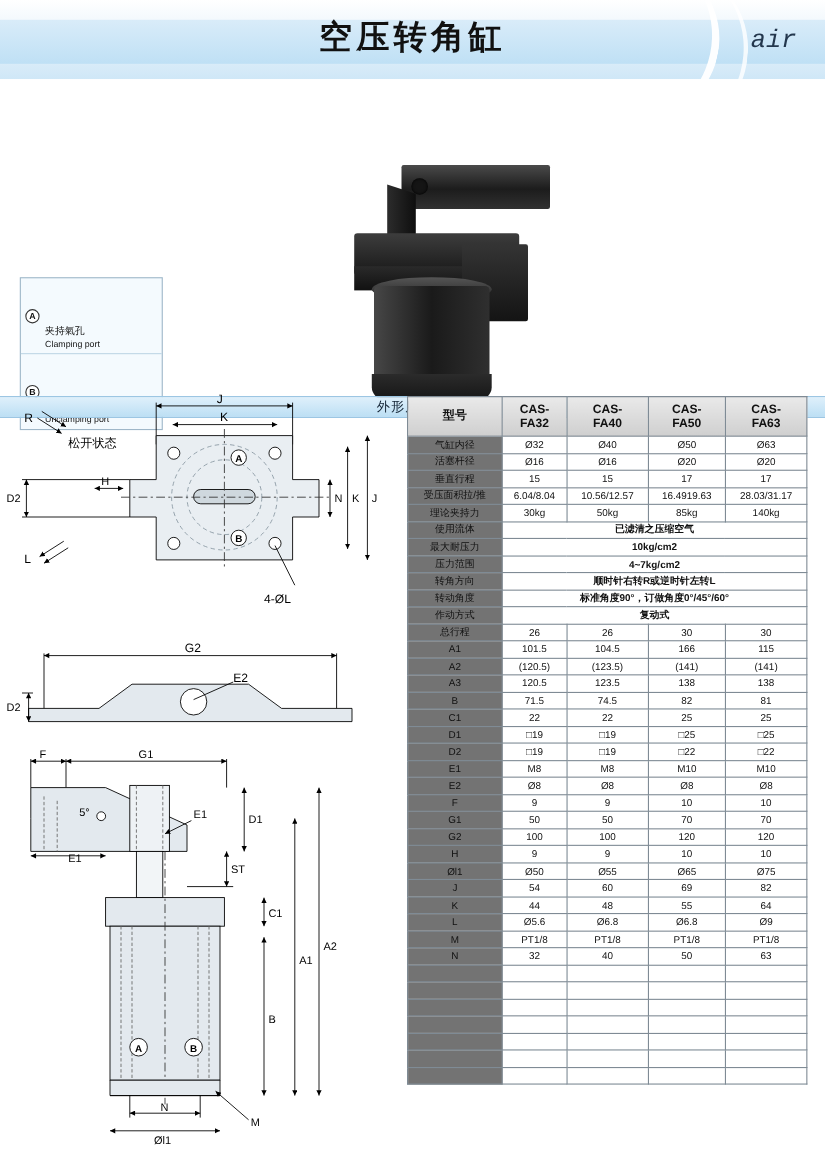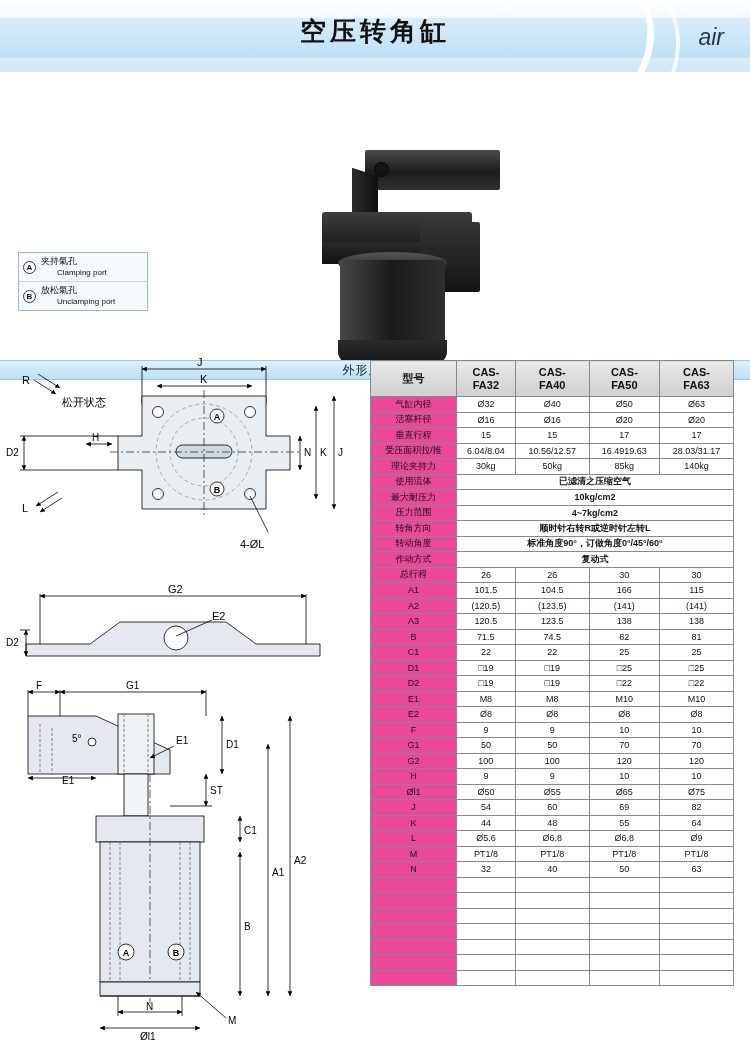--- a/index.html
+++ b/index.html
@@ -20,42 +20,42 @@
     background:linear-gradient(to bottom, #ffffff 0%, #eaf4fb 45%, #cfe7f7 100%);
     overflow:hidden;
   }
   .header .band {
     position:absolute; left:0; top:18px; width:750px; height:40px;
     background:linear-gradient(to bottom,#d9ecf9,#bfe0f5);
   }
   .header .title {
     position:absolute; left:0; top:14px; width:750px;
     text-align:center;
-    font-size:26px; font-weight:bold; letter-spacing:4px;
+    font-size:30px; font-weight:bold; letter-spacing:4px;
     color:#111;
   }
   .header .swoosh1 {
     position:absolute; right:96px; top:-40px;
     width:150px; height:150px;
     border-right:7px solid #ffffff;
     border-radius:50%;
     transform:rotate(12deg);
     opacity:.95;
   }
   .header .swoosh2 {
     position:absolute; right:70px; top:-30px;
     width:140px; height:150px;
     border-right:4px solid #ffffff;
     border-radius:50%;
     transform:rotate(5deg);
     opacity:.8;
   }
   .header .air {
     position:absolute; right:26px; top:24px;
-    font-family:Liberation Sans, sans-serif;
+    font-family:Liberation Mono, monospace;
     font-style:italic;
     font-size:23px;
     color:#23374d;
   }
 
   
   .photo {
     position:absolute; left:0; top:72px; width:750px; height:245px;
     background:#ffffff;
   }
@@ -116,22 +116,22 @@
     display:flex; align-items:center; gap:5px;
     padding:3px 4px;
   }
   .legend .row + .row { border-top:1px solid #bfd6e6; }
   .circ {
     width:13px; height:13px; border-radius:50%;
     border:1px solid #333; background:#fff;
     font-size:8px; line-height:11px; text-align:center; font-weight:bold;
     flex:none;
   }
-  .legend .txt .cn { font-size:9px; }
-  .legend .txt .en { font-size:8px;margin-left:16px; }
+  .legend .txt .cn { font-size:9px;margin-top:40px; }
+  .legend .txt .en { font-size:8px; }
 
   
   .secbar {
     position:absolute; left:0; top:322px; width:750px; height:20px;
     background:linear-gradient(to bottom,#dff0fb,#bcdff4);
     border-top:1px solid #9cc6e3; border-bottom:1px solid #9cc6e3;
     text-align:center; font-size:12px; line-height:19px; color:#123;
     letter-spacing:1px;
     margin-top:38px;
   }
@@ -159,21 +159,21 @@
     white-space:nowrap;
   }
   table.spec thead th {
     background:linear-gradient(to bottom,#e9e9e9,#cfcfcf);
     font-weight:bold;
     font-size:11px;
     height:36px;
     line-height:13px;
   }
   table.spec td.lbl {
-    background:#ec4899;
+    background:#737373;
     text-align:center;
     font-size:9px;
     width:86px;
   }
   table.spec td.span {
     text-align:center;
     font-weight:bold;
   }
   table.spec tr.empty td { height:15.5px; }
   .bottombar{

